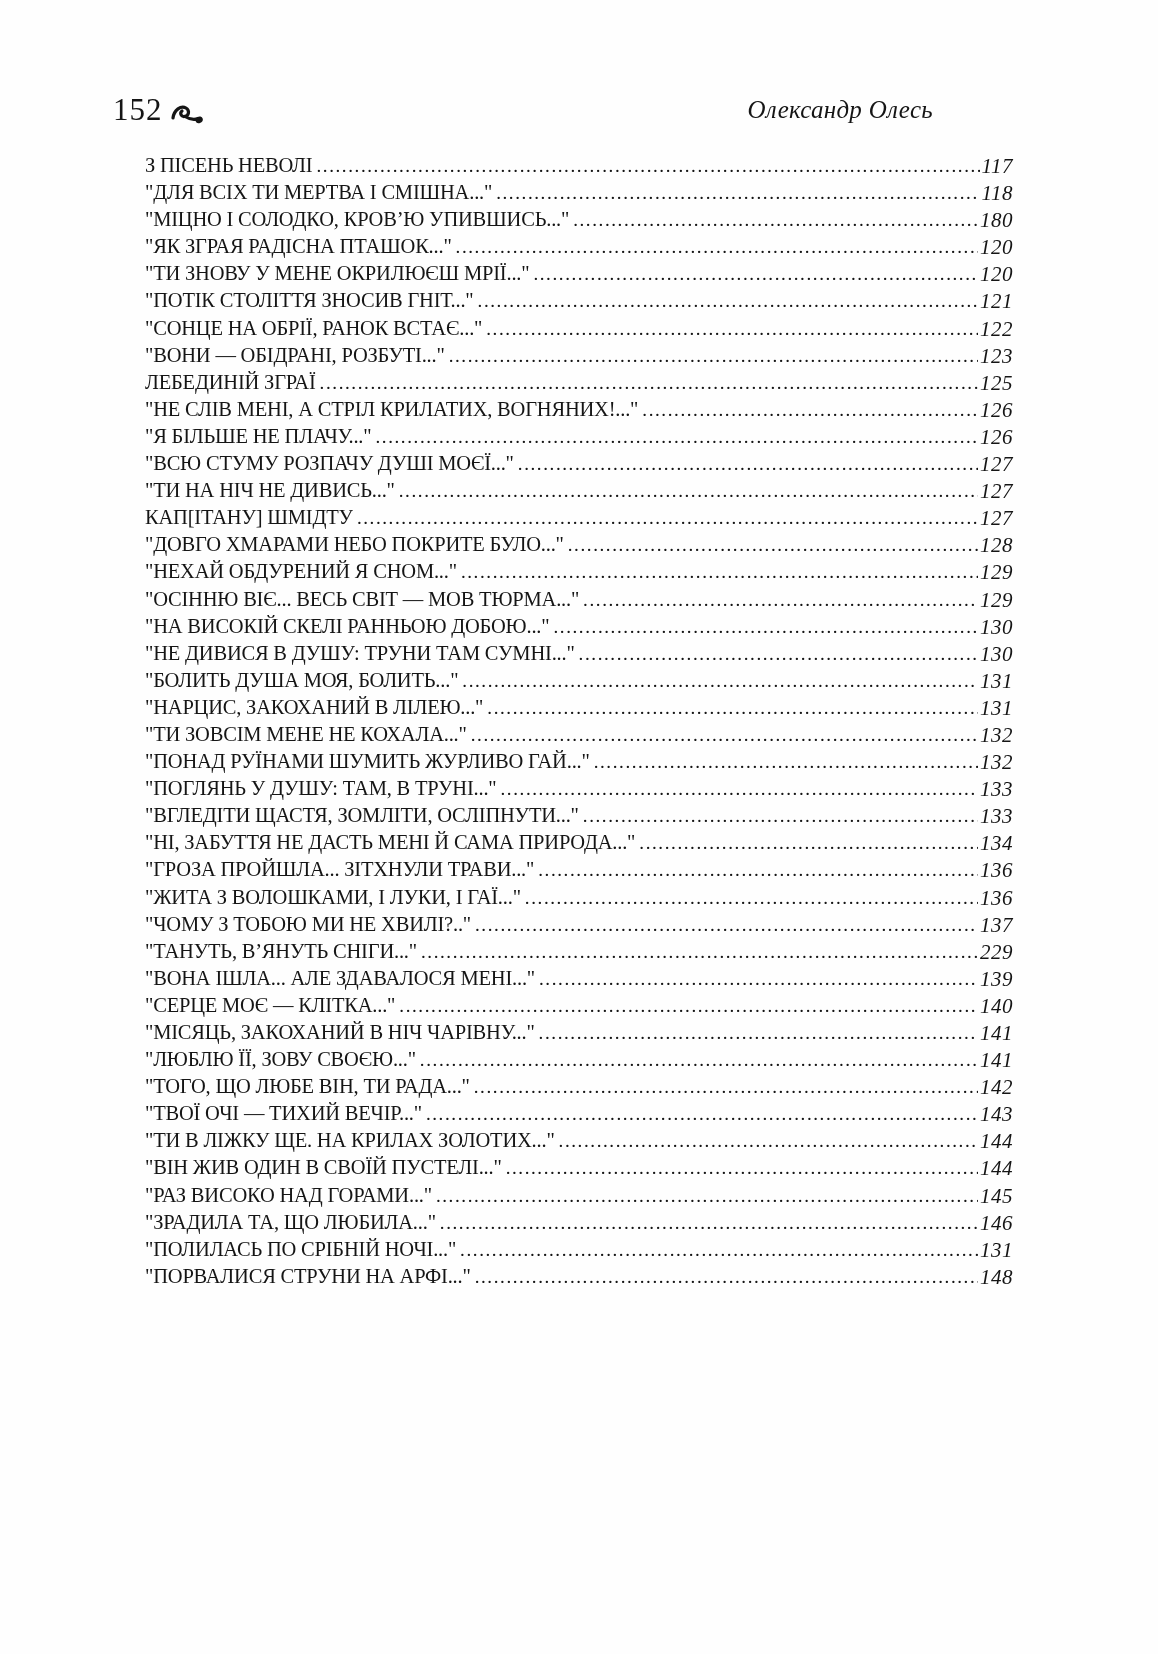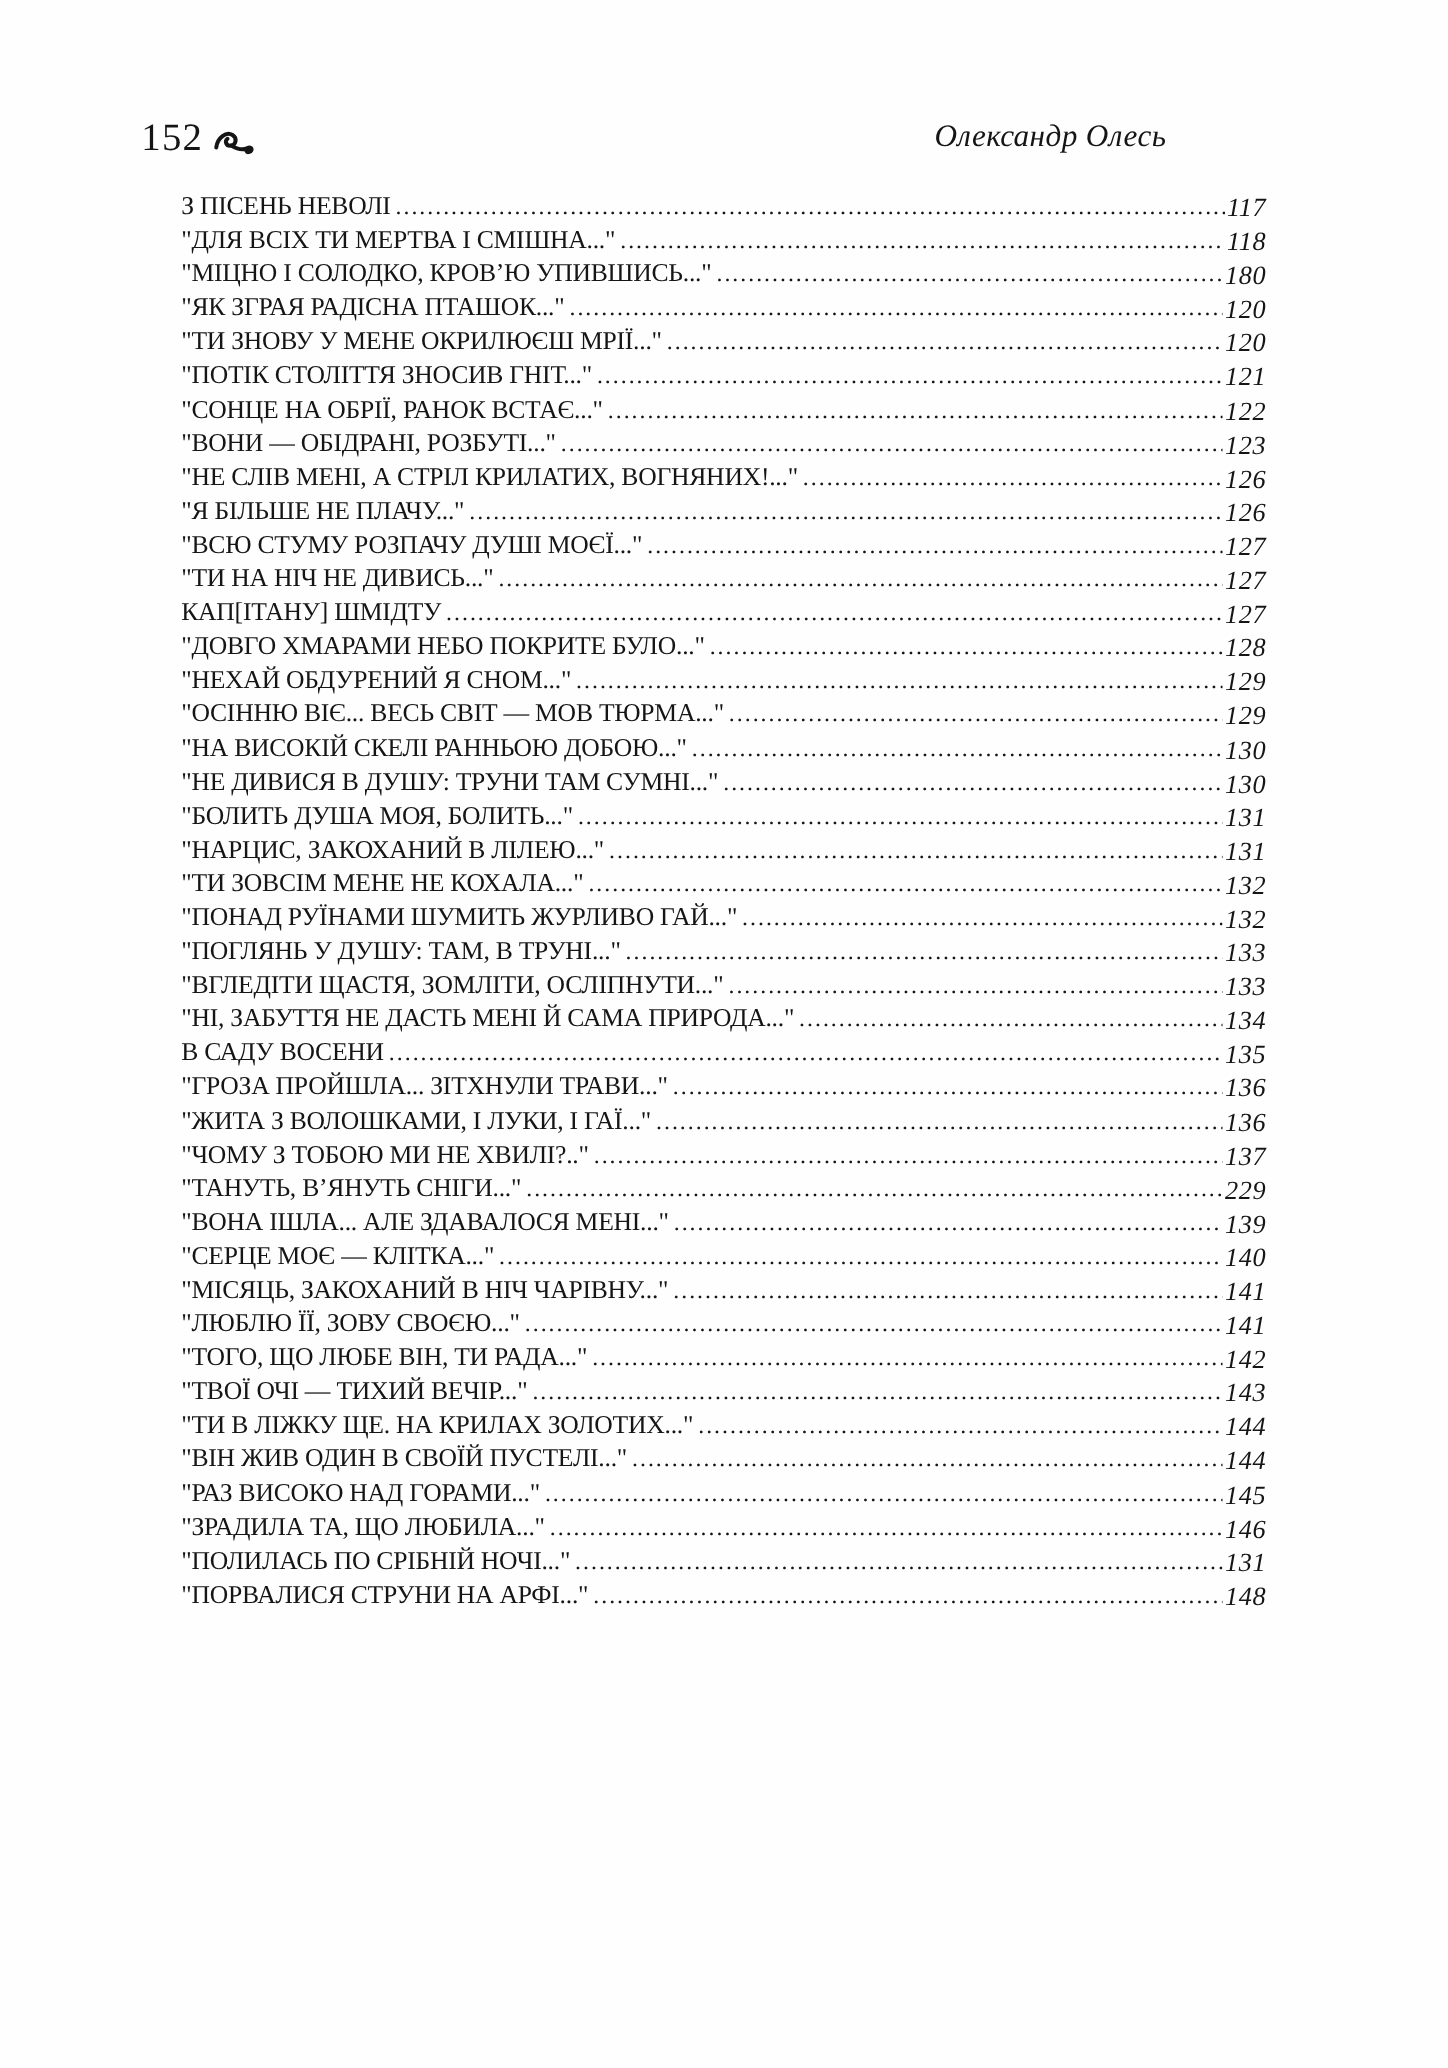--- a/index.html
+++ b/index.html
@@ -153,20 +153,25 @@
     <span class="toc-page">122</span>
   </div>
 
   <div class="toc-row">
     <span class="toc-title">"ВОНИ — ОБІДРАНІ, РОЗБУТІ..." </span>
     <span class="toc-leader"></span>
     <span class="toc-page">123</span>
   </div>
 
 
+  <div class="toc-row">
+    <span class="toc-title">ЛЕБЕДИНІЙ ЗГРАЇ</span>
+    <span class="toc-leader"></span>
+    <span class="toc-page">125</span>
+  </div>
 
   <div class="toc-row">
     <span class="toc-title">"НЕ СЛІВ МЕНІ, А СТРІЛ КРИЛАТИХ, ВОГНЯНИХ!..." </span>
     <span class="toc-leader"></span>
     <span class="toc-page">126</span>
   </div>
 
   <div class="toc-row">
     <span class="toc-title">"Я БІЛЬШЕ НЕ ПЛАЧУ..."</span>
     <span class="toc-leader"></span>
@@ -256,25 +261,20 @@
     <span class="toc-leader"></span>
     <span class="toc-page">133</span>
   </div>
 
   <div class="toc-row">
     <span class="toc-title">"НІ, ЗАБУТТЯ НЕ ДАСТЬ МЕНІ Й САМА ПРИРОДА..." </span>
     <span class="toc-leader"></span>
     <span class="toc-page">134</span>
   </div>
 
-  <div class="toc-row">
-    <span class="toc-title">В САДУ ВОСЕНИ</span>
-    <span class="toc-leader"></span>
-    <span class="toc-page">135</span>
-  </div>
 
   <div class="toc-row">
     <span class="toc-title">"ГРОЗА ПРОЙШЛА... ЗІТХНУЛИ ТРАВИ..." </span>
     <span class="toc-leader"></span>
     <span class="toc-page">136</span>
   </div>
 
   <div class="toc-row">
     <span class="toc-title">"ЖИТА З ВОЛОШКАМИ, І ЛУКИ, І ГАЇ..." </span>
     <span class="toc-leader"></span>

